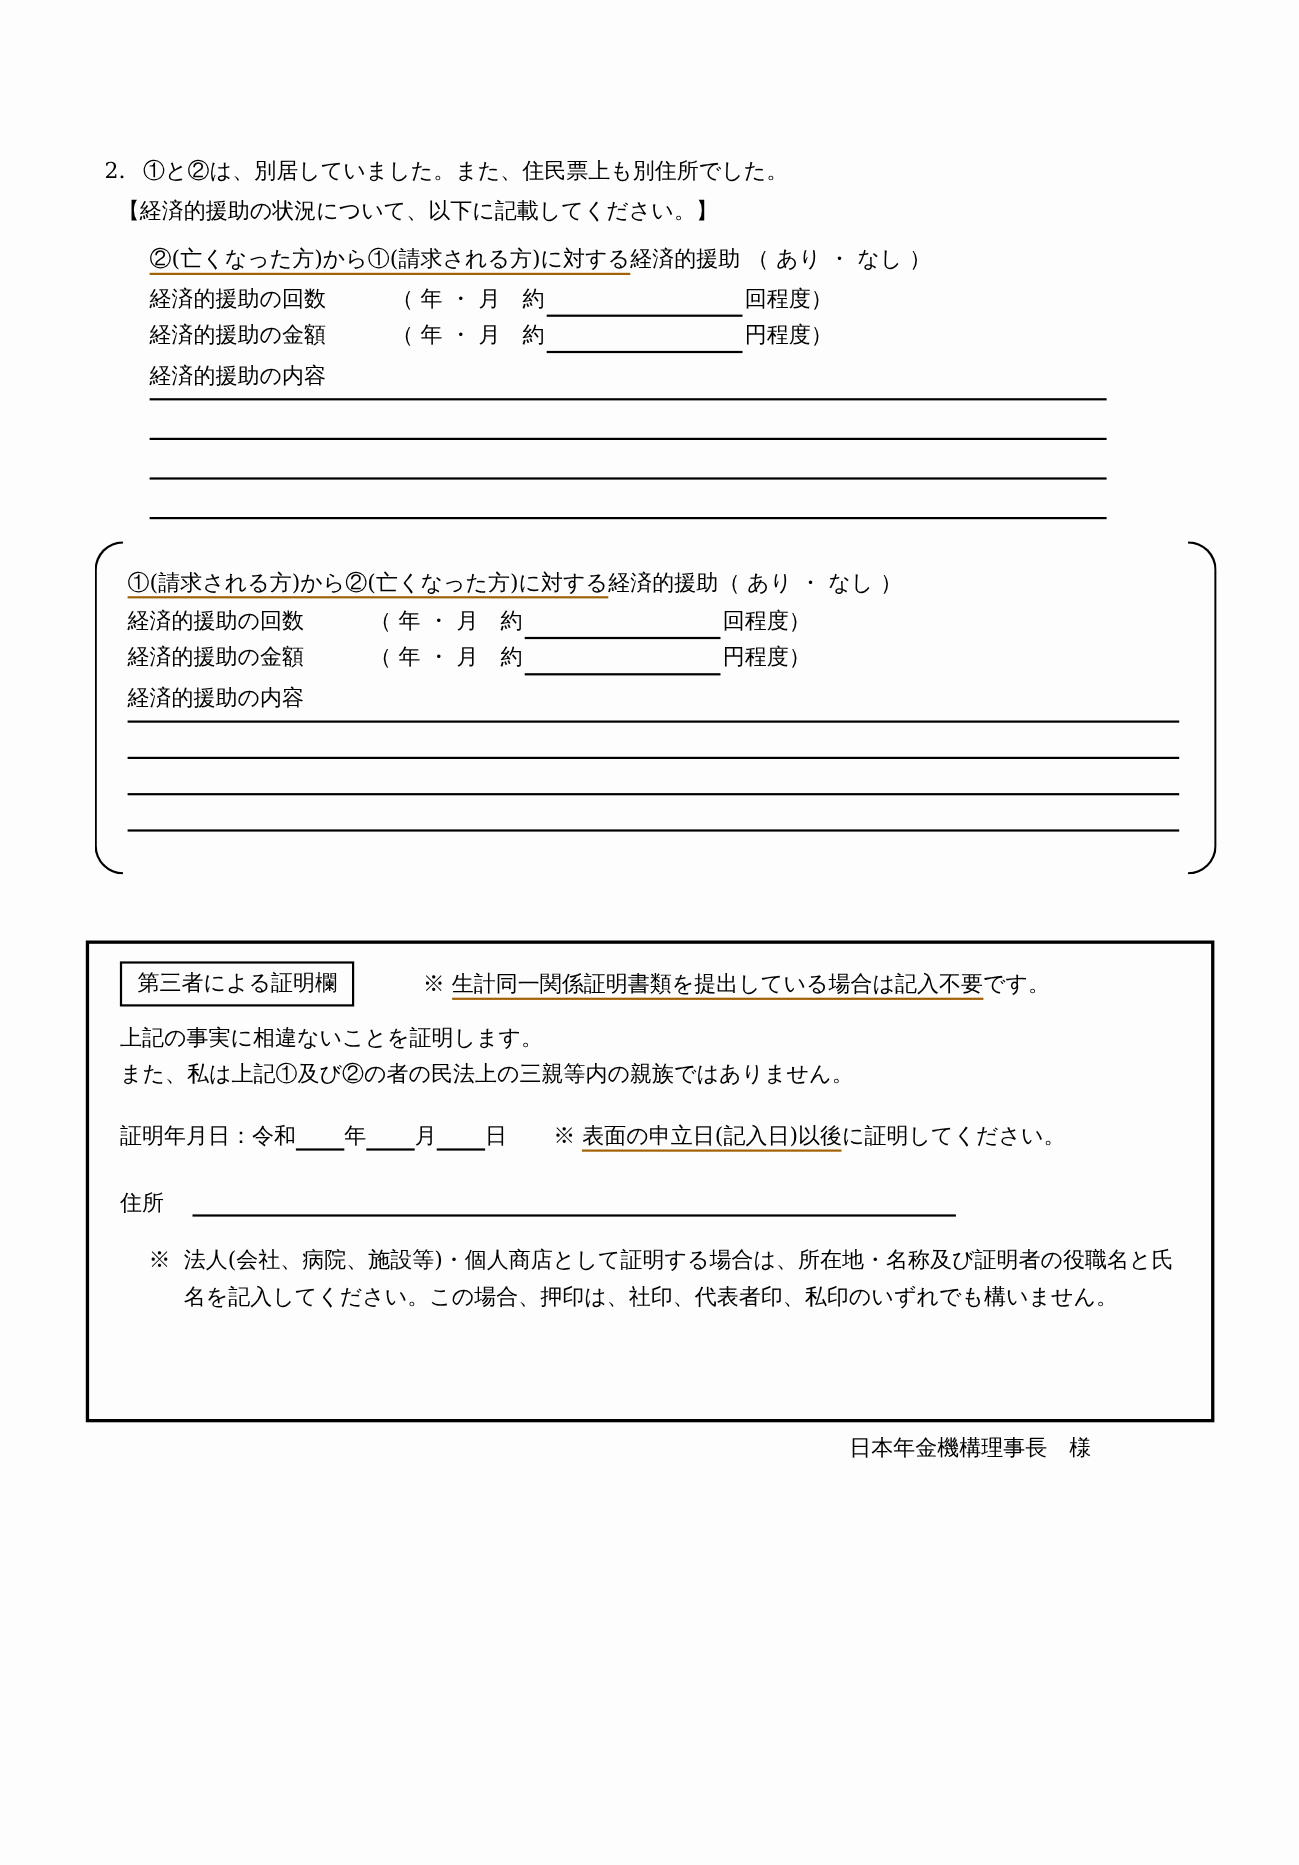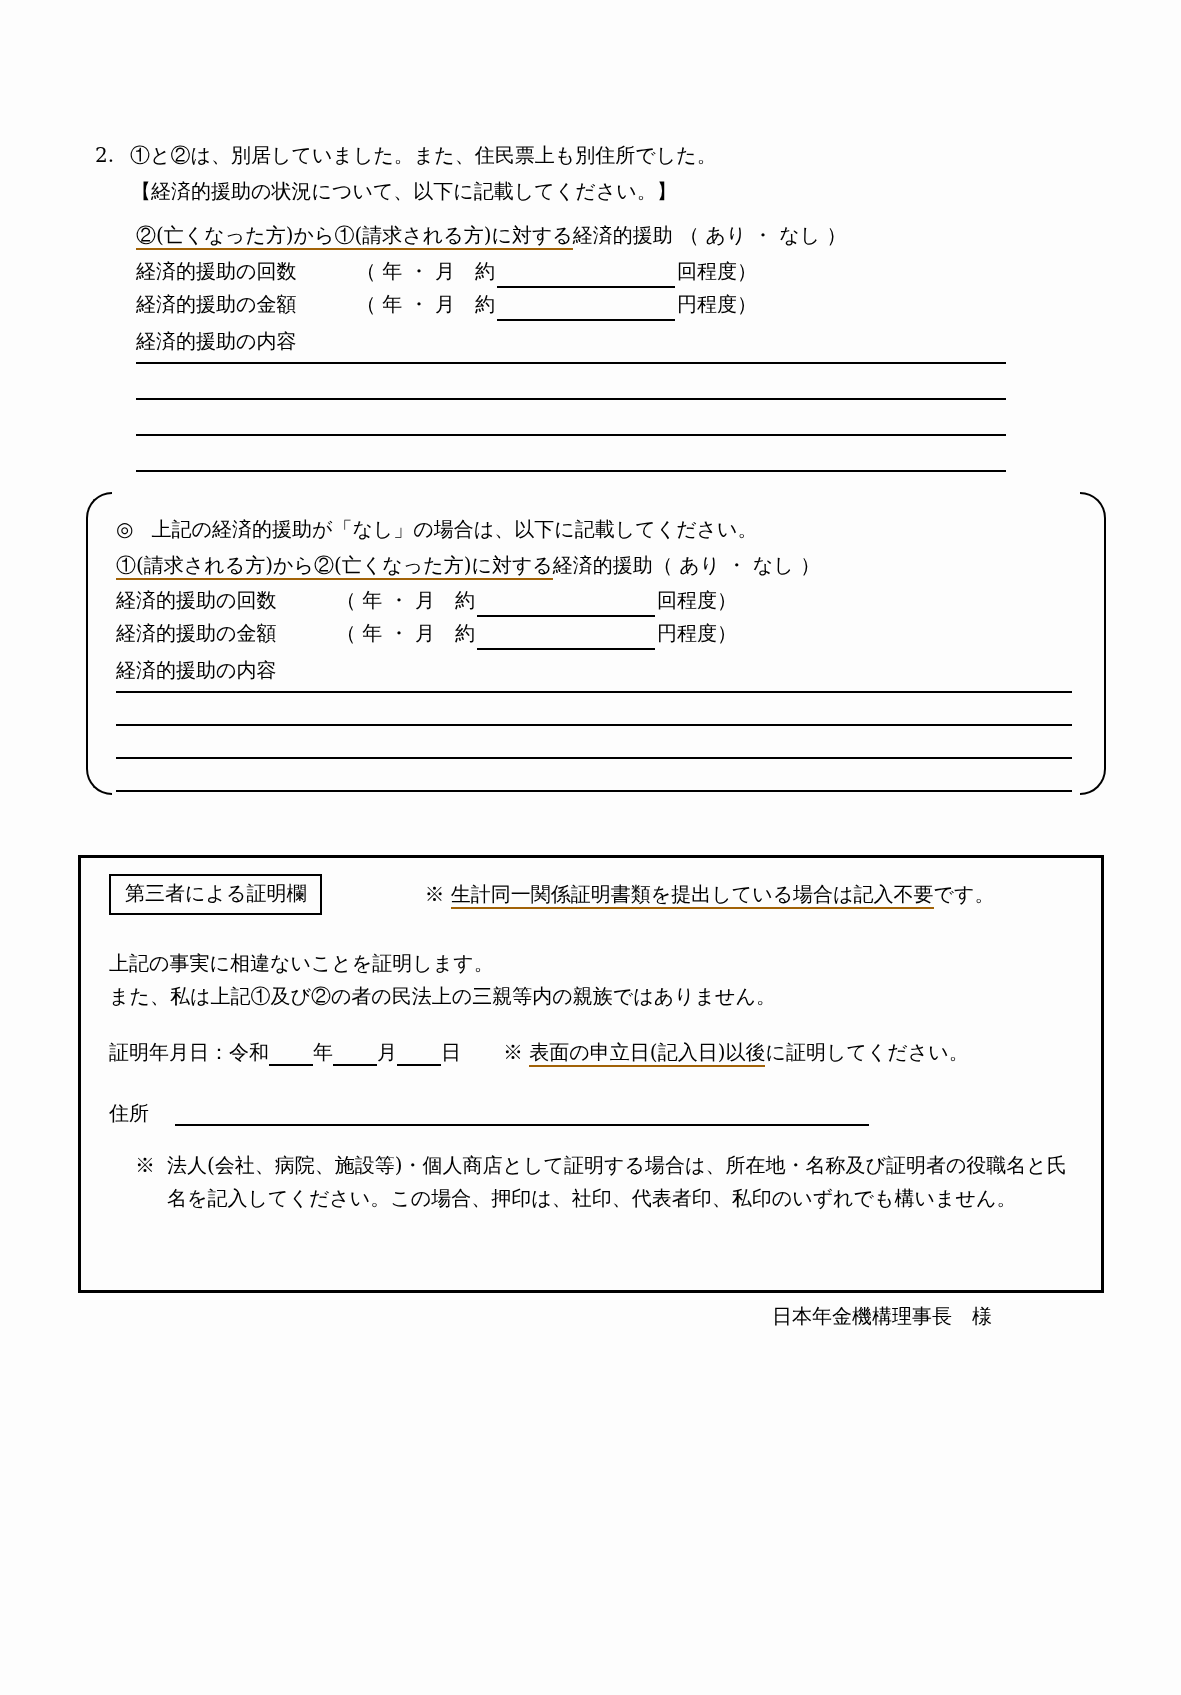--- a/index.html
+++ b/index.html
@@ -17,21 +17,21 @@
   }
 
   
   .u { border-bottom: 2px solid #a16207; padding-bottom: 1px; }
   .blank { display: inline-block; border-bottom: 2px solid #000; height: 24px; vertical-align: baseline; }
   .rule { border-bottom: 2px solid #000; }
 
   
   .sec2 { position: absolute; left: 95px; top: 140px; line-height: 30px; }
   .sec2-row { display: flex; gap: 16px; }
-  .sec2-instr { margin-top: 6px; margin-left: 36px; }
+  .sec2-instr { margin-top: 6px; margin-left: 12px; }
 
   
   .aid-heading { line-height: 30px; white-space: nowrap; }
   .aid-row { display: flex; align-items: center; line-height: 33px; white-space: nowrap; }
   .aid-label { width: 220px; }
   .aid-blank { width: 178px; align-self: flex-end; margin: 0 2px; }
   .content-line { border-bottom: 2px solid #000; line-height: 33px; padding-bottom: 4px; margin-top: 4px; }
 
   #block-a { position: absolute; left: 136px; top: 220px; width: 870px; }
   #block-a .aid-heading { margin-bottom: 5px; }
@@ -55,24 +55,24 @@
   .bracket-note .note-text { margin-left: 18px; }
   #block-b .aid-heading { margin-bottom: 4px; }
   #block-b .rule { height: 33px; }
 
   
   .certify {
     position: absolute; left: 78px; top: 855px; width: 1026px; height: 438px;
     border: 3px solid #000;
     padding: 16px 28px 0 28px;
   }
-  .certify-header { display: flex; align-items: center; gap: 40px; }
+  .certify-header { display: flex; align-items: center; }
   .certify-title { border: 2px solid #000; padding: 4px 14px 6px 14px; white-space: nowrap; }
   .certify-header-note { margin-left: 62px; white-space: nowrap; }
-  .certify-statements { margin-top: 32px; line-height: 33px; }
+  .certify-statements { margin-top: 12px; line-height: 33px; }
   .date-row { display: flex; align-items: center; margin-top: 26px; white-space: nowrap; }
   .date-blank { width: 44px; align-self: flex-end; }
   .date-note { margin-left: 42px; }
   .addr-row { display: flex; align-items: center; margin-top: 34px; }
   .addr-blank { width: 694px; margin-left: 26px; }
   .name-row { display: flex; align-items: flex-end; margin-top: 28px; }
   .name-blank-1 { width: 352px; margin-left: 26px; }
   .name-blank-2 { width: 46px; }
   .seal {
     display: inline-flex; align-items: center; justify-content: center;
@@ -122,23 +122,20 @@
     </div>
     <div class="rule"></div>
     <div class="rule"></div>
     <div class="rule"></div>
   </div>
 
   <div class="bracket">
     <div class="bracket-edge left"></div>
     <div class="bracket-edge right"></div>
     <div class="bracket-content" id="block-b">
-      <div class="bracket-note">
-        <span>◎</span><span class="note-text">上記の経済的援助が「なし」の場合は、以下に記載してください。</span>
-      </div>
       <div class="aid-heading">
         <span class="u">①(請求される方)から②(亡くなった方)に対する</span><span>経済的援助</span><span>（ あり ・ なし ）</span>
       </div>
       <div class="aid-row">
         <span class="aid-label">経済的援助の回数</span>
         <span>（ 年 ・ 月　約</span>
         <span class="blank aid-blank"></span>
         <span>回程度）</span>
       </div>
       <div class="aid-row">

